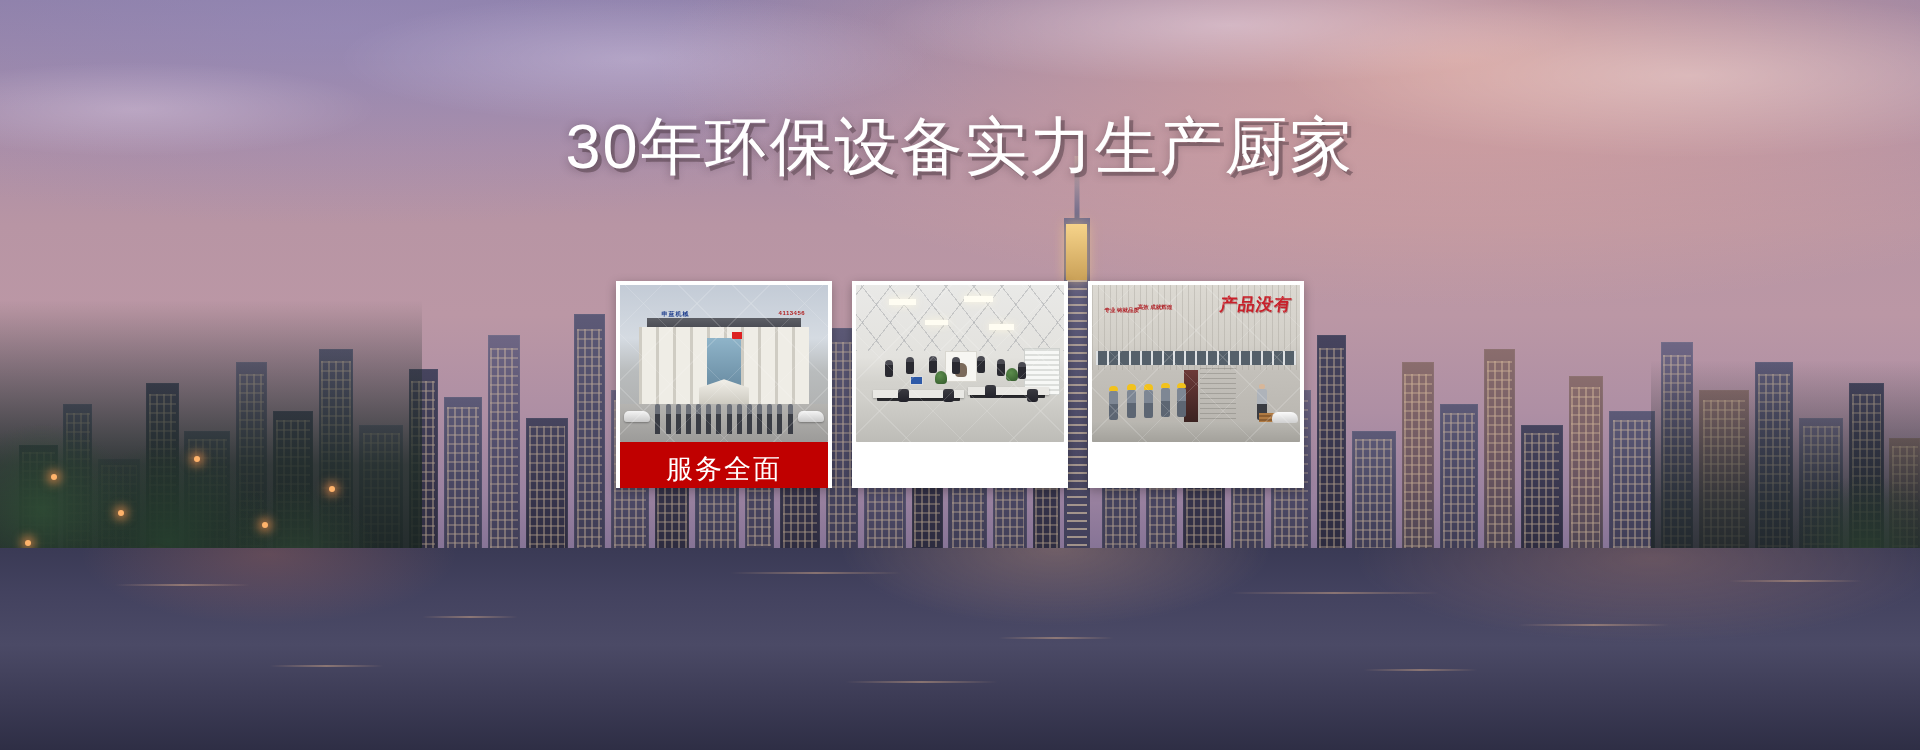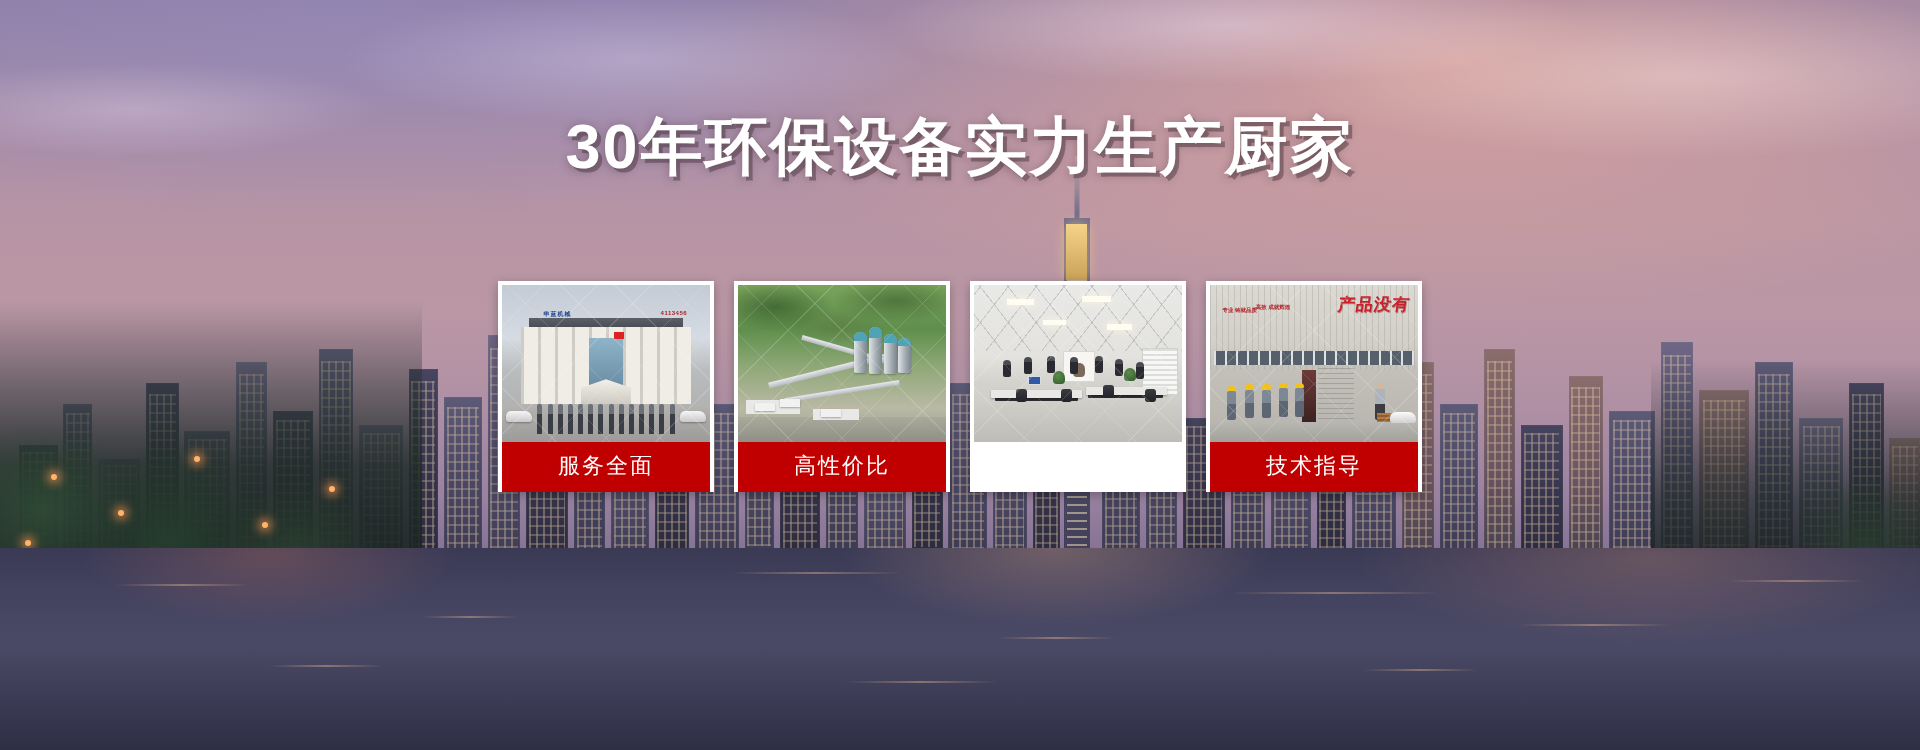--- a/index.html
+++ b/index.html
@@ -97,21 +97,21 @@
     position:absolute; right:0; bottom:20%; width:14%; height:32%;
     background:
       radial-gradient(ellipse 40% 45% at 80% 80%, rgba(42,62,48,.85), rgba(42,62,48,0) 72%),
       linear-gradient(180deg, rgba(40,50,58,0) 0%, rgba(30,40,40,.7) 60%, rgba(24,32,32,.9) 100%);
   }
 
   
   .headline {
     position:absolute; left:0; right:0; top:104px;
     text-align:center; z-index:20;
-    font-size:63px; font-weight:bold; letter-spacing:2px; color:#ffffff;
+    font-size:63px; font-weight:normal; letter-spacing:2px; color:#ffffff;
     text-shadow:4px 4px 0 rgba(70,50,60,.45), 0 2px 10px rgba(40,25,35,.35);
     white-space:nowrap;
   }
 
   
   .subbar {
     position:absolute; left:50%; transform:translateX(-50%); top:189px;
     z-index:20; background:#ce0a0a;
     padding:9px 44px 11px;
     font-size:25px; color:#fff; letter-spacing:3px; white-space:nowrap;
@@ -120,21 +120,21 @@
 
   
   .cards {
     position:absolute; left:50%; transform:translateX(-50%); top:281px;
     z-index:20; display:flex; gap:20px;
   }
   .card { width:216px; background:#fff; padding:4px 4px 0; box-shadow:0 3px 10px rgba(0,0,0,.28); }
   .photo { position:relative; width:100%; height:157px; overflow:hidden; }
   .caption {
     background:#c00000; color:#fff; text-align:center;
-    font-size:22px; letter-spacing:2px; padding:9px 0 11px;
+    font-size:27px; letter-spacing:2px; padding:9px 0 1px;
   }
   .wm {
     position:absolute; inset:0; pointer-events:none; opacity:.3;
     background-image:
       repeating-linear-gradient(45deg, rgba(255,255,255,.5) 0 1px, rgba(255,255,255,0) 1px 38px),
       repeating-linear-gradient(-45deg, rgba(255,255,255,.5) 0 1px, rgba(255,255,255,0) 1px 38px);
   }
 
   
   .p1 { background:linear-gradient(180deg,#c3cbd6 0%,#d5dbe2 34%,#b9bcbd 55%,#a9a9a8 100%); }
@@ -451,48 +451,20 @@
             <i></i>
             <i></i>
             <i></i>
             <i></i>
         </div>
         <div class="wm"></div>
       </div>
       <div class="caption">服务全面</div>
     </div>
 
-    <div class="card">
-      <div class="photo p2">
-        <div class="field"></div>
-        <div class="road"></div>
-        <div class="pad" style="left:4%;  bottom:18%; width:26%; height:9%;"></div>
-        <div class="pad" style="left:36%; bottom:14%; width:22%; height:7%;"></div>
-        <div class="conv" style="left:14%; top:52%; width:62%; height:6px; transform:rotate(-14deg);"></div>
-        <div class="conv" style="left:22%; top:66%; width:56%; height:5px; transform:rotate(-9deg);"></div>
-        <div class="conv" style="left:30%; top:40%; width:46%; height:5px; transform:rotate(16deg);"></div>
-        <div class="silo" style="left:56%; top:30%; height:26%;">
-            <b></b>
-          </div>
-        <div class="silo" style="left:63%; top:27%; height:30%;">
-            <b></b>
-          </div>
-        <div class="silo" style="left:70%; top:31%; height:26%;">
-            <b></b>
-          </div>
-        <div class="silo" style="left:77%; top:34%; height:22%;">
-            <b></b>
-          </div>
-        <div class="truck" style="left:8%;  bottom:20%;"></div>
-        <div class="truck" style="left:20%; bottom:22%;"></div>
-        <div class="truck" style="left:40%; bottom:16%;"></div>
-        <div class="wm"></div>
-      </div>
-      <div class="caption">高性价比</div>
-    </div>
 
     <div class="card">
       <div class="photo p3">
         <div class="ceil"></div>
         <div class="panel" style="left:16%; top:9%;  width:13%; height:4%;"></div>
         <div class="panel" style="left:52%; top:7%;  width:14%; height:4%;"></div>
         <div class="panel" style="left:33%; top:22%; width:11%; height:3.5%;"></div>
         <div class="panel" style="left:64%; top:25%; width:12%; height:3.5%;"></div>
         <div class="blinds"></div>
         <div class="wall-pic"></div>
@@ -552,17 +524,16 @@
             <span class="body"></span>
           </div>
         <div class="mgr" style="right:16%; bottom:14%;">
             <span class="head"></span>
             <span class="body"></span>
           </div>
         <div class="timber"></div>
         <div class="wcar"></div>
         <div class="wm"></div>
       </div>
-      <div class="caption">技术指导</div>
     </div>
 
   </div>
 </div>
 
 </body></html>

